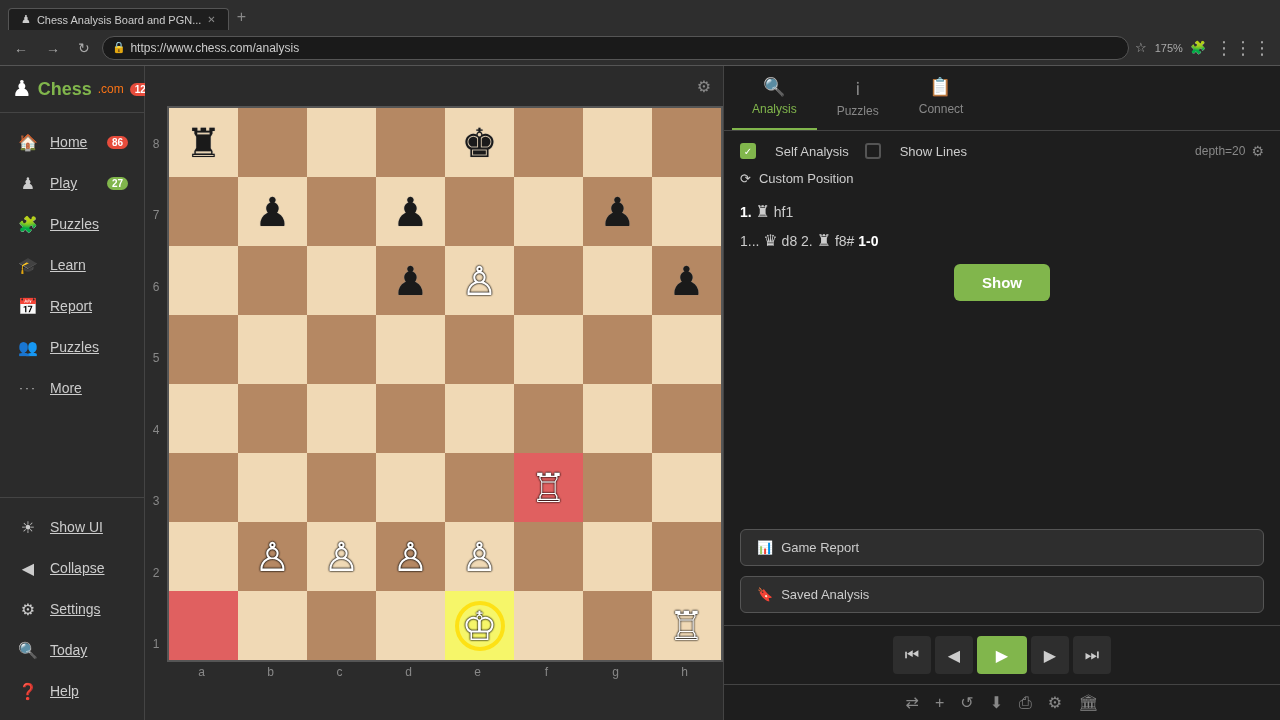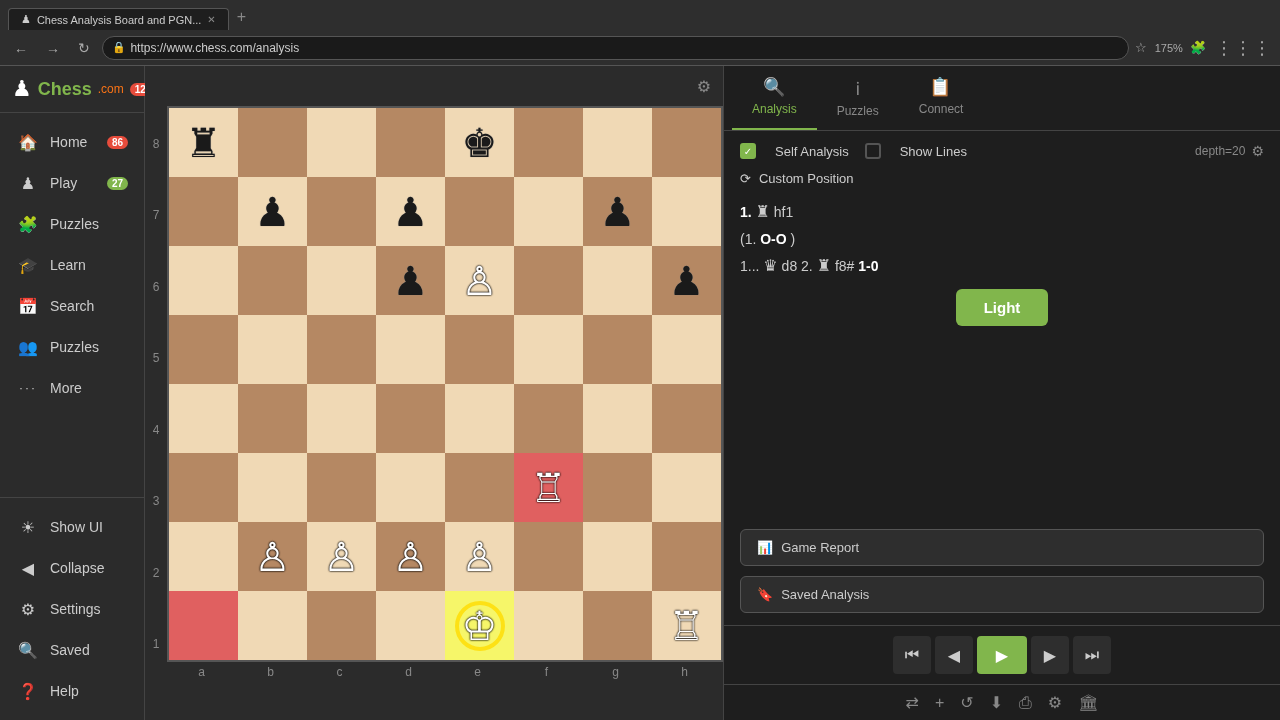--- a/index.html
+++ b/index.html
@@ -17,21 +17,21 @@
 
     
     .sidebar { width: 145px; background: #2b2b2b; display: flex; flex-direction: column; border-right: 1px solid #444; flex-shrink: 0; }
     .logo-area { padding: 10px 12px; display: flex; align-items: center; gap: 6px; border-bottom: 1px solid #444; }
     .logo-text { font-size: 18px; font-weight: bold; color: #81b64c; }
     .logo-dot { color: #fff; font-size: 16px; }
     .notification-badge { background: #e74c3c; color: white; border-radius: 10px; padding: 1px 5px; font-size: 10px; font-weight: bold; margin-left: auto; }
     .sidebar-nav { flex: 1; padding: 8px 0; }
     .nav-item { display: flex; align-items: center; gap: 10px; padding: 8px 12px; cursor: pointer; border-radius: 6px; margin: 1px 4px; font-size: 14px; color: #ccc; }
     .nav-item .icon { width: 24px; height: 24px; display: flex; align-items: center; justify-content: center; font-size: 16px; }
-    .nav-item .label { flex: 1; }
+    .nav-item .label { flex: 1; text-decoration: underline; }
     .nav-item .badge { background: #e74c3c; color: white; border-radius: 10px; padding: 1px 5px; font-size: 10px; font-weight: bold; }
     .nav-item .badge-green { background: #81b64c; }
     .sidebar-bottom { border-top: 1px solid #444; padding: 8px 0; }
 
     
     .board-area { display: flex; flex-direction: column; background: #2b2b2b; flex-shrink: 0; }
     .board-header { height: 40px; display: flex; align-items: center; padding: 0 4px; }
     .board-wrapper { display: flex; position: relative; }
     .rank-labels { display: flex; flex-direction: column; justify-content: space-around; padding: 2px 4px; width: 22px; }
     .rank-label { height: 69px; display: flex; align-items: center; justify-content: center; font-size: 12px; color: #888; }
@@ -132,21 +132,21 @@
         <span class="label">Puzzles</span>
       </div>
 
       <div class="nav-item">
         <span class="icon">🎓</span>
         <span class="label">Learn</span>
       </div>
 
       <div class="nav-item">
         <span class="icon">📅</span>
-        <span class="label">Search</span>
+        <span class="label">Report</span>
       </div>
 
       <div class="nav-item">
         <span class="icon">👥</span>
         <span class="label">Puzzles</span>
       </div>
 
       <div class="nav-item">
         <span class="icon" style="font-size:12px;letter-spacing:2px">···</span>
         <span class="label">More</span>
@@ -160,21 +160,21 @@
       <div class="nav-item">
         <span class="icon">◀</span>
         <span class="label">Collapse</span>
       </div>
       <div class="nav-item">
         <span class="icon">⚙</span>
         <span class="label">Settings</span>
       </div>
       <div class="nav-item">
         <span class="icon">🔍</span>
-        <span class="label">Saved</span>
+        <span class="label">Today</span>
       </div>
       <div class="nav-item">
         <span class="icon">❓</span>
         <span class="label">Help</span>
       </div>
     </div>
   </div>
 
   <div class="board-area">
     <div class="board-header">
@@ -341,36 +341,31 @@
         <span>Custom Position</span>
       </div>
 
       <div class="moves-text">
         <div>
           <span class="move-bold">1.</span>
           <span class="move-piece">♜</span>
           <span>hf1</span>
         </div>
         <div>
-          <span>(1.</span>
-          <span class="move-bold">O-O</span>
-          <span>)</span>
-        </div>
-        <div>
           <span>1...</span>
           <span class="move-piece">♛</span>
           <span>d8</span>
           <span> 2.</span>
           <span class="move-piece">♜</span>
           <span>f8#</span>
           <span class="move-bold"> 1-0</span>
         </div>
       </div>
 
-      <button class="save-btn">Light</button>
+      <button class="save-btn">Show</button>
     </div>
 
     <div class="panel-actions">
       <button class="action-btn">
         <span>📊</span>
         <span>Game Report</span>
       </button>
       <button class="action-btn">
         <span>🔖</span>
         <span>Saved Analysis</span>

